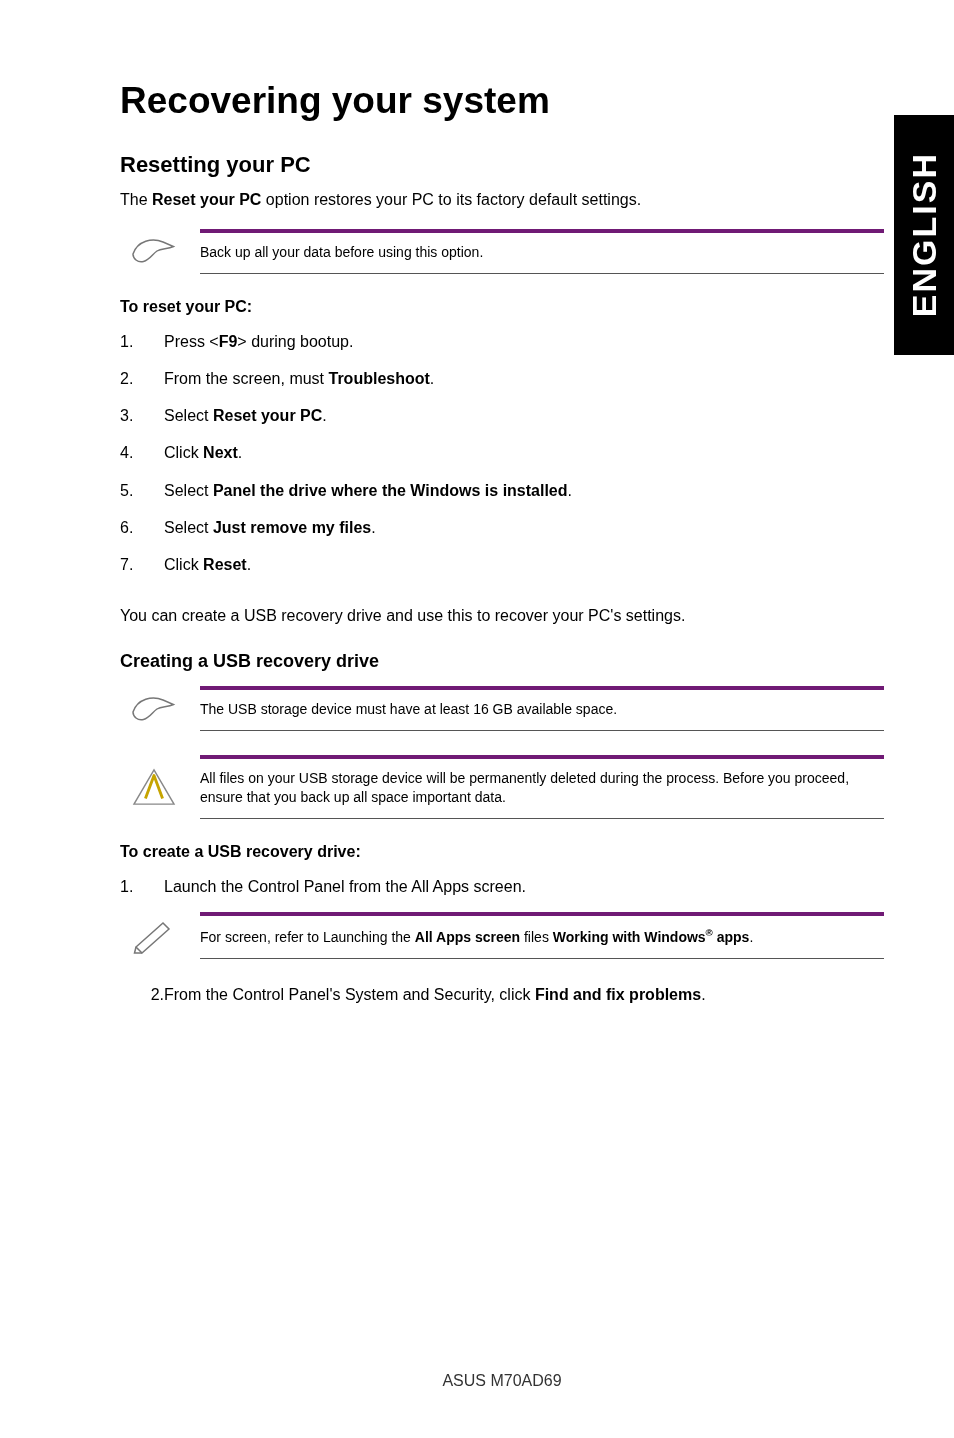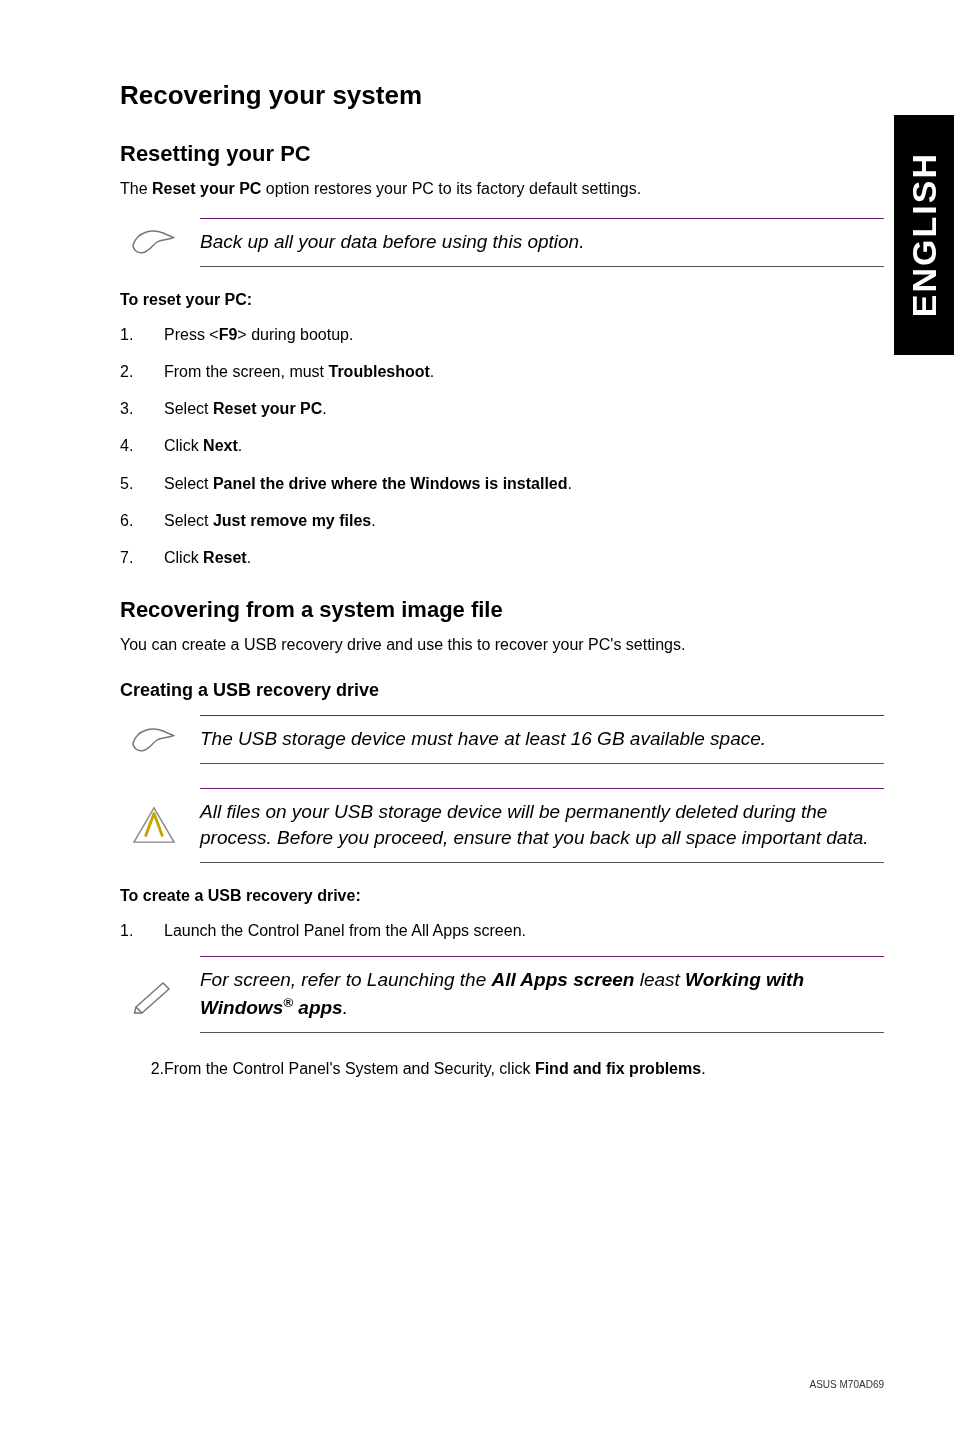--- a/index.html
+++ b/index.html
@@ -1,31 +1,31 @@
 <!DOCTYPE html>
 <html><head>
 <meta charset="utf-8">
 <style>
   * { margin: 0; padding: 0; box-sizing: border-box; }
   html, body { width: 954px; height: 1438px; background: #fff; font-family: Arial, Helvetica, sans-serif; color: #000; }
   .page { position: relative; width: 954px; height: 1438px; padding: 80px 70px 40px 120px; }
   .side-tab { position: absolute; top: 115px; right: 0; width: 60px; height: 240px; background: #000; display: flex; align-items: center; justify-content: center; }
   .side-tab-text { color: #fff; font-weight: bold; font-size: 34px; writing-mode: vertical-rl; transform: rotate(180deg); letter-spacing: 2px; font-family: Arial, Helvetica, sans-serif; }
-  h1.title { font-size: 26px; font-weight: bold; margin-bottom: 30px; }
+  h1.title { font-size: 37px; font-weight: bold; margin-bottom: 30px; }
   h2.section { font-size: 22px; font-weight: bold; margin-top: 22px; margin-bottom: 10px; }
   p.body { font-size: 16px; line-height: 1.45; margin-bottom: 18px; }
   .note-block { display: flex; align-items: center; margin: 14px 0 24px 0; gap: 22px; padding-left: 10px; }
   .note-icon { flex: 0 0 48px; display: flex; align-items: center; justify-content: center; }
   .note-icon svg { width: 48px; height: 40px; }
-  .note-rule { flex: 1; border-top: 1px solid #701a75; border-bottom: 1px solid #555; padding: 10px 0; font-size: 19px; line-height: 1.4; font-style: italic; }
+  .note-rule { flex: 1; border-top: 4px solid #701a75; border-bottom: 1px solid #555; padding: 10px 0; font-size: 14px; line-height: 1.4; }
   .sub-bold { font-weight: bold; font-size: 16px; margin: 18px 0 14px 0; }
   ol.steps { list-style: none; counter-reset: step; padding-left: 0; margin-bottom: 28px; }
   ol.steps li { counter-increment: step; font-size: 16px; line-height: 1.45; margin-bottom: 14px; display: flex; }
   ol.steps li::before { content: counter(step) "."; width: 44px; flex-shrink: 0; }
-  .footer { position: absolute; bottom: 48px; left: 120px; right: 70px; display: flex; justify-content: flex-end; font-size: 10px; color: #333; }
+  .footer { position: absolute; bottom: 48px; left: 120px; right: 70px; display: flex; justify-content: center; font-size: 16px; color: #333; }
   sup { font-size: 0.7em; }
 </style>
 </head>
 <body>
 
 <div class="page">
 
   <div class="side-tab">
     <span class="side-tab-text">ENGLISH</span>
   </div>
@@ -65,21 +65,20 @@
         <span><span>Select </span><b>Panel the drive where the Windows is installed</b><span>.</span></span>
       </li>
     <li>
         <span><span>Select </span><b>Just remove my files</b><span>.</span></span>
       </li>
     <li>
         <span><span>Click </span><b>Reset</b><span>.</span></span>
       </li>
   </ol>
 
-  <h2 class="section">Recovering from a system image file</h2>
   <p class="body">You can create a USB recovery drive and use this to recover your PC's settings.</p>
 
   <p class="sub-bold" style="font-size:18px;margin-top:24px;">Creating a USB recovery drive</p>
 
   <div class="note-block">
     <div class="note-icon">
       <svg viewBox="0 0 64 48">
           <path d="M4 28 C10 10 30 6 44 12 L58 18 C50 22 42 20 36 24 C30 28 26 36 18 38 C10 40 4 34 4 28 Z" fill="none" stroke="#777" stroke-width="2"></path>
         </svg>
     </div>
@@ -105,21 +104,21 @@
   </ol>
 
   <div class="note-block">
     <div class="note-icon">
       <svg viewBox="0 0 64 48">
           <path d="M8 40 L44 8 L52 16 L16 48 Z" fill="none" stroke="#777" stroke-width="2"></path>
           <path d="M8 40 L6 48 L16 48" fill="none" stroke="#777" stroke-width="2"></path>
         </svg>
     </div>
     <div class="note-rule">
-      <span>For screen, refer to Launching the </span><b>All Apps screen</b><span> least </span><b><span>Working with Windows</span><sup>®</sup><span> apps</span></b><span>.</span>
+      <span>For screen, refer to Launching the </span><b>All Apps screen</b><span> files </span><b><span>Working with Windows</span><sup>®</sup><span> apps</span></b><span>.</span>
     </div>
   </div>
 
   <ol class="steps" start="2" style="counter-reset: step 1; text-align: right;">
     <li>
         <span><span>From the Control Panel's System and Security, click </span><b>Find and fix problems</b><span>.</span></span>
       </li>
   </ol>
 
   <div class="footer">

